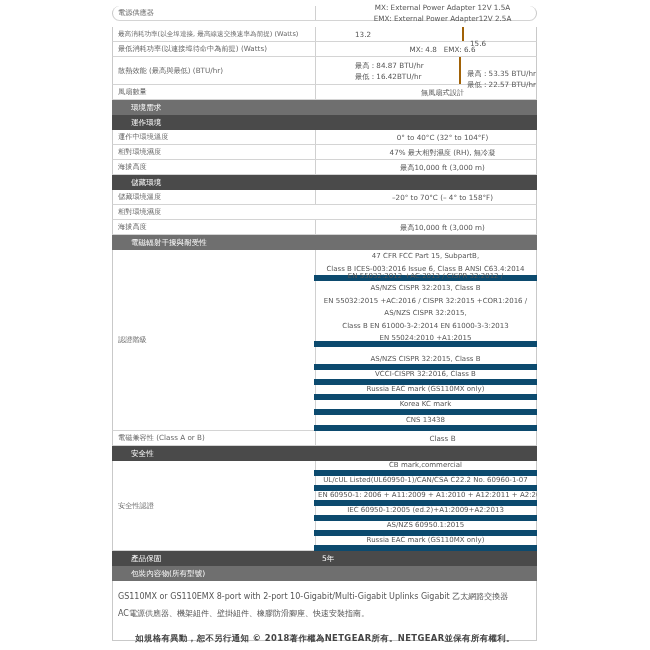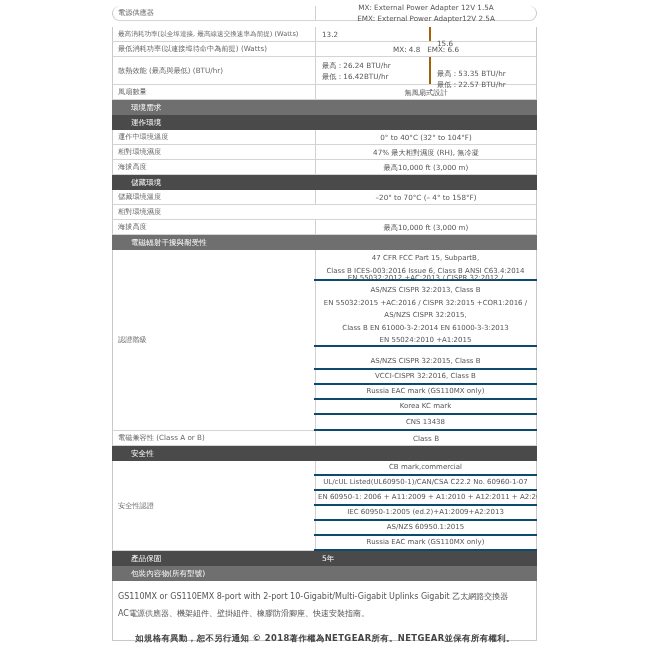--- a/index.html
+++ b/index.html
@@ -4,29 +4,29 @@
 <style>
   html, body { margin:0; padding:0; background:#ffffff; }
   body { width:650px; height:650px; position:relative; overflow:hidden;
          font-family:"DejaVu Sans", "Liberation Sans", sans-serif; color:#555; }
   .sheet { position:absolute; left:112px; top:0; width:425px; }
   .row { position:absolute; left:0; width:425px; box-sizing:border-box;
          border-left:1px solid #c9c9c9; border-right:1px solid #c9c9c9;
          border-bottom:1px solid #d4d4d4; font-size:7.2px; }
   .lbl { position:absolute; left:5px; top:50%; transform:translateY(-50%); white-space:nowrap; color:#666; }
   .val { position:absolute; left:202px; right:0; top:0; bottom:0; border-left:1px solid #d0d0d0;
-         display:flex; flex-direction:column; align-items:center; justify-content:center; text-align:center; line-height:11px; color:#555; white-space:nowrap; }
+         display:flex; flex-direction:column; align-items:center; justify-content:center; text-align:center; line-height:11px; color:#555; white-space:nowrap;padding-left:33px; }
   .val.split { flex-direction:row; align-items:stretch; justify-content:flex-start; }
   .half { display:flex; flex-direction:column; justify-content:center; align-items:flex-start; padding-left:6px; box-sizing:border-box; line-height:11px; }
   .half.a { width:115px; border-right:2px solid #a16207; }
   .half.b { flex:1;margin-top:16px; }
   .hdr { position:absolute; left:0; width:425px; box-sizing:border-box; color:#fff; font-size:7.6px; padding-left:19px; display:flex; align-items:center; }
   .hdr.mid { background:#6f6f6f; }
   .hdr.dark { background:#4a4a4a; }
-  .cell { position:absolute; left:202px; width:223px; box-sizing:border-box; border-bottom:2px solid #0c4a6e;
+  .cell { position:absolute; left:202px; width:223px; box-sizing:border-box; border-bottom:6px solid #0c4a6e;
           display:flex; flex-direction:column; align-items:center; justify-content:center; text-align:center; font-size:7px; line-height:12.5px; color:#555; white-space:nowrap; overflow:hidden; }
   .block { position:absolute; left:0; width:425px; box-sizing:border-box; border-left:1px solid #c9c9c9; border-right:1px solid #c9c9c9; border-bottom:1px solid #d4d4d4; }
   .block .divider { position:absolute; left:202px; top:0; bottom:0; border-left:1px solid #d0d0d0; }
   .block .blbl { position:absolute; left:5px; top:50%; transform:translateY(-50%); font-size:7.2px; color:#666; white-space:nowrap; }
   .contents { position:absolute; left:0; width:425px; box-sizing:border-box; border:1px solid #c9c9c9; border-top:none; padding:7px 5px; font-size:8px; line-height:17px; color:#555; }
   .footer { position:absolute; left:0; width:650px; top:633px; text-align:center; font-size:8.4px; font-weight:bold; color:#444; letter-spacing:0.4px; }
 </style>
 </head>
 <body>
 
@@ -56,21 +56,21 @@
     <span class="lbl">最低消耗功率(以連接埠待命中為前提) (Watts)</span>
     <div class="val">
       <span style="white-space:pre">MX: 4.8   EMX: 6.6</span>
     </div>
   </div>
 
   <div class="row" style="top:57px;height:28px;">
     <span class="lbl">散熱效能 (最高與最低) (BTU/hr)</span>
     <div class="val split">
       <div class="half a">
-        <span>最高 : 26.24 BTU/hr</span>
+        <span>最高 : 84.87 BTU/hr</span>
         <span>最低 : 16.42BTU/hr</span>
       </div>
       <div class="half b">
         <span>最高 : 53.35 BTU/hr</span>
         <span>最低 : 22.57 BTU/hr</span>
       </div>
     </div>
   </div>
 
   <div class="row" style="top:85px;height:15px;">

